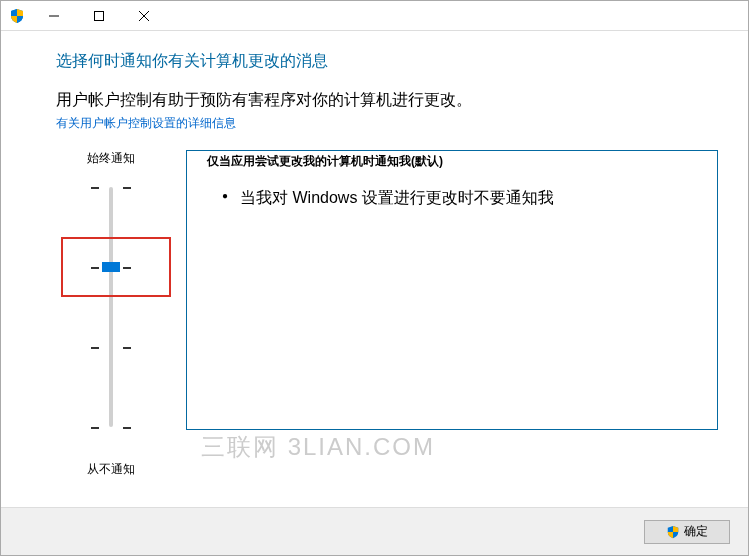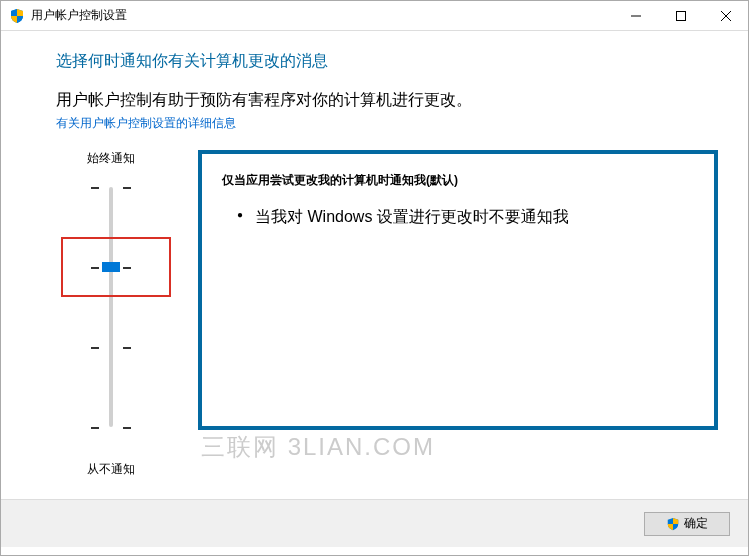--- a/index.html
+++ b/index.html
@@ -17,50 +17,49 @@
     .main-area { display: flex; margin-top: 18px; }
     .slider-area { width: 130px; position: relative; }
     .slider-top-label, .slider-bottom-label { font-size: 12px; text-align: center; width: 90px; margin-left: 10px; }
     .slider-bottom-label { margin-top: 24px; }
     .slider-track-wrap { position: relative; height: 260px; width: 90px; margin: 10px 0 0 10px; }
     .slider-track { position: absolute; left: 50%; top: 10px; bottom: 10px; width: 4px; background: #d0d0d0; transform: translateX(-50%); border-radius: 2px; }
     .slider-tick { position: absolute; left: 50%; transform: translateX(-50%); width: 40px; display: flex; justify-content: space-between; color: #333; font-weight: bold; font-size: 14px; }
     .slider-tick span { width: 8px; height: 2px; background: #333; }
     .slider-thumb { position: absolute; left: 50%; transform: translate(-50%, -50%); width: 18px; height: 10px; background: #0078d7; cursor: pointer; }
     .red-box { position: absolute; border: 2px solid #d93025; left: -5px; width: 110px; height: 60px; }
-    .info-panel { flex: 1; border: 4px solid #0369a1; margin-left: 12px; padding: 18px 20px; position: relative; height: 280px; }
+    .info-panel { flex: 1; border: 1px solid #0369a1; margin-left: 0; padding: 2px 20px; position: relative; height: 280px; }
     .info-title { font-size: 12px; font-weight: bold; margin-bottom: 18px; }
     .info-bullet { display: flex; margin-left: 15px; }
     .bullet-dot { margin-right: 12px; font-size: 10px; line-height: 16px; }
     .bullet-text { font-size: 16px; }
     .info-note { position: absolute; bottom: 20px; left: 20px; right: 20px; display: flex; align-items: flex-start; }
     .info-icon { margin-right: 10px; flex-shrink: 0; }
     .info-note-text { font-size: 12px; line-height: 1.5; }
     .watermark { position: absolute; left: 200px; top: 430px; color: #ccc; font-size: 24px; letter-spacing: 2px; pointer-events: none; }
     .watermark2 { position: absolute; right: 10px; bottom: 15px; color: #8bc34a; font-size: 16px; pointer-events: none; font-style: italic; }
     .watermark2 .net { color: #999; font-size: 10px; }
-    .button-bar { position: absolute; bottom: 8px; left: 0; right: 0; height: 48px; background: #f0f0f0; border-top: 1px solid #ddd; display: flex; justify-content: flex-end; align-items: center; padding-right: 18px; gap: 8px; }
+    .button-bar { position: absolute; bottom: 0; left: 0; right: 0; height: 48px; background: #f0f0f0; border-top: 1px solid #ddd; display: flex; justify-content: flex-end; align-items: center; padding-right: 18px; gap: 8px; }
     .btn { min-width: 86px; height: 24px; border: 1px solid #adadad; background: #e1e1e1; font-size: 12px; cursor: pointer; display: flex; align-items: center; justify-content: center; gap: 4px; font-family: inherit; }
     .shield-icon-small { display: inline-flex; }
   </style>
 </head>
 <body>
 
 <div class="window">
   <div class="titlebar">
     <span class="titlebar-icon">
       <svg width="16" height="16" viewBox="0 0 16 16">
         <path d="M8 1 L14 3 L14 8 Q14 13 8 15 Q2 13 2 8 L2 3 Z" fill="#0078d7"></path>
         <path d="M8 1 L14 3 L14 8 L8 8 Z" fill="#ffb900"></path>
         <path d="M8 8 L8 15 Q2 13 2 8 Z" fill="#ffb900"></path>
         <path d="M8 1 L2 3 L2 8 L8 8 Z" fill="#0078d7"></path>
         <path d="M8 8 L14 8 Q14 13 8 15 Z" fill="#0078d7"></path>
       </svg>
     </span>
-    <span class="titlebar-title">用户帐户控制设置</span>
     <div class="titlebar-buttons">
       <div class="titlebar-btn">
         <svg width="10" height="10">
             <line x1="0" y1="5" x2="10" y2="5" stroke="#000" stroke-width="1"></line>
           </svg>
       </div>
       <div class="titlebar-btn">
         <svg width="10" height="10">
             <rect x="0.5" y="0.5" width="9" height="9" fill="none" stroke="#000" stroke-width="1"></rect>
           </svg>

